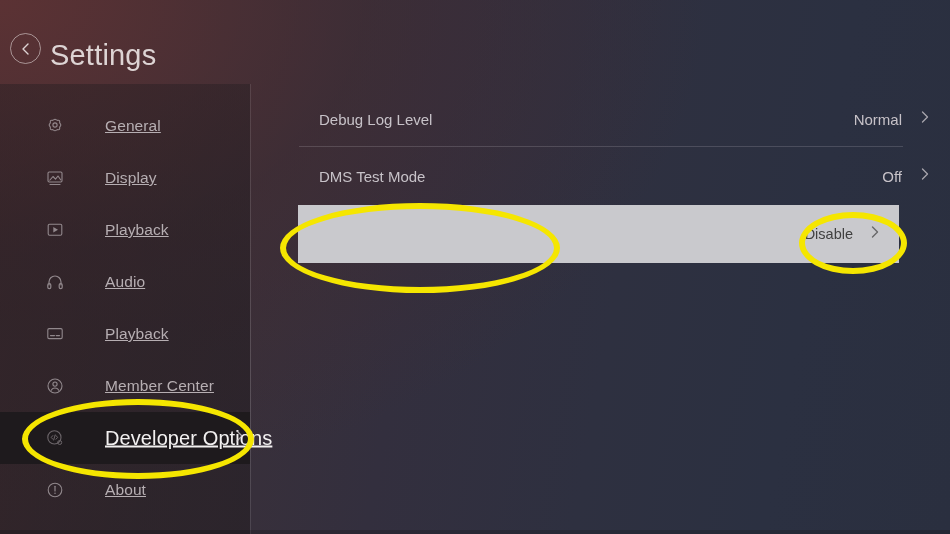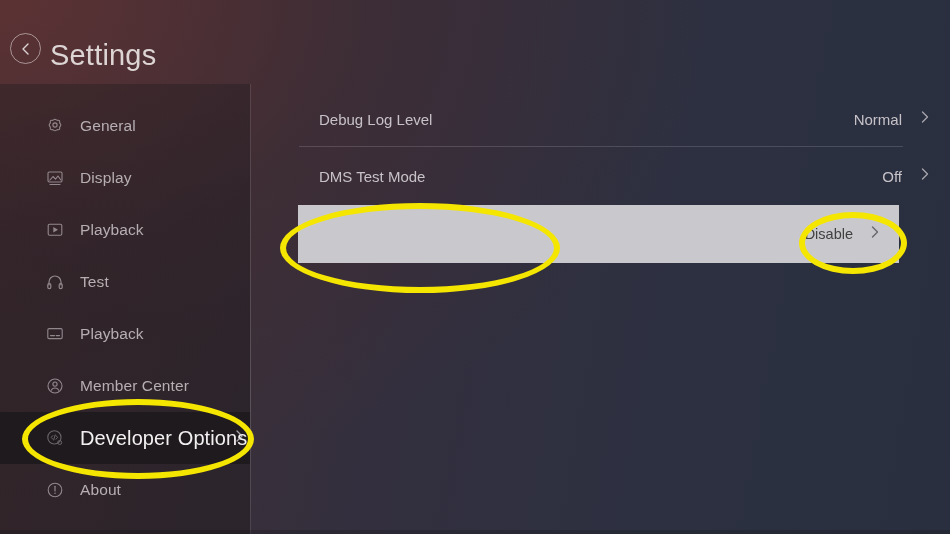--- a/index.html
+++ b/index.html
@@ -47,22 +47,22 @@
     position:absolute; left:0; width:250px; height:52px;
     display:flex; align-items:center;
   }
   .nav-item .nav-icon {
     position:absolute; left:44px; top:50%; transform:translateY(-50%);
     width:22px; height:22px;
     display:flex; align-items:center; justify-content:center;
     opacity:0.72;
   }
   .nav-item .nav-label {
-    position:absolute; left:80px; top:50%; transform:translateY(-50%);
-    font-size:15.5px; color:#b6aeb2; letter-spacing:0.1px; white-space:nowrap;
+    position:absolute; left:105px; top:50%; transform:translateY(-50%);
+    font-size:15.5px; color:#b6aeb2; letter-spacing:0.1px; white-space:nowrap;text-decoration:underline;
   }
   .nav-item.selected {
     background:#1e1a1d;
   }
   .nav-item.selected .nav-label { color:#f2f0f0; font-size:20px; }
   .nav-item.selected .nav-icon { opacity:0.62; }
   .nav-item .nav-chevron {
     position:absolute; right:6px; top:50%; transform:translateY(-50%);
     opacity:0.75;
   }
@@ -158,21 +158,21 @@
     </div>
 
     <div class="nav-item" style="top:172px;">
       <span class="nav-icon">
         <svg width="20" height="20" viewBox="0 0 20 20">
           <path d="M4 13V10a6 6 0 0 1 12 0v3" fill="none" stroke="#b6aeb2" stroke-width="1.2" stroke-linecap="round"></path>
           <rect x="2.8" y="11.6" width="3" height="5" rx="1.4" fill="none" stroke="#b6aeb2" stroke-width="1.2"></rect>
           <rect x="14.2" y="11.6" width="3" height="5" rx="1.4" fill="none" stroke="#b6aeb2" stroke-width="1.2"></rect>
         </svg>
       </span>
-      <span class="nav-label">Test</span>
+      <span class="nav-label">Audio</span>
     </div>
 
     <div class="nav-item" style="top:224px;">
       <span class="nav-icon">
         <svg width="20" height="20" viewBox="0 0 20 20">
           <rect x="2.8" y="4.6" width="14.4" height="10" rx="1.3" fill="none" stroke="#b6aeb2" stroke-width="1.1"></rect>
           <path d="M5.5 11.6h4M11.2 11.6h3.3" stroke="#b6aeb2" stroke-width="1.1" stroke-linecap="round"></path>
         </svg>
       </span>
       <span class="nav-label">Playback</span>

